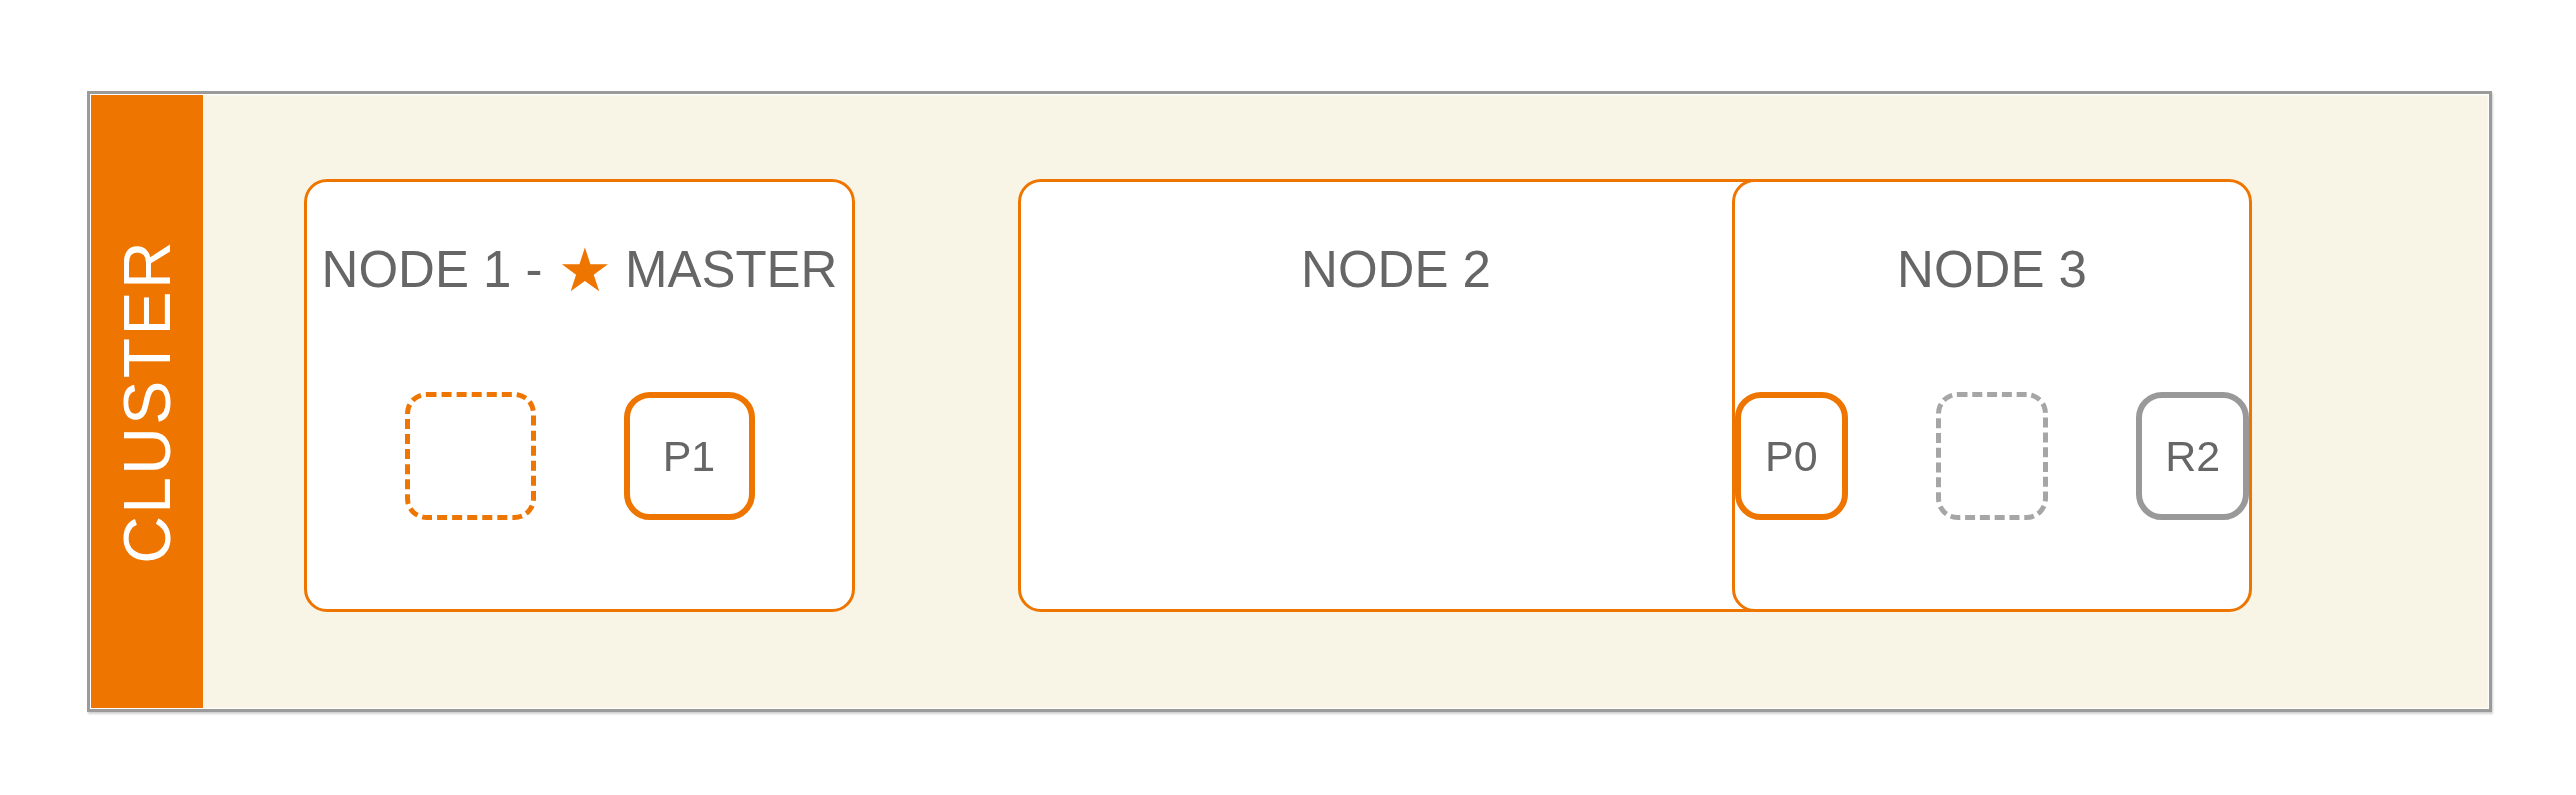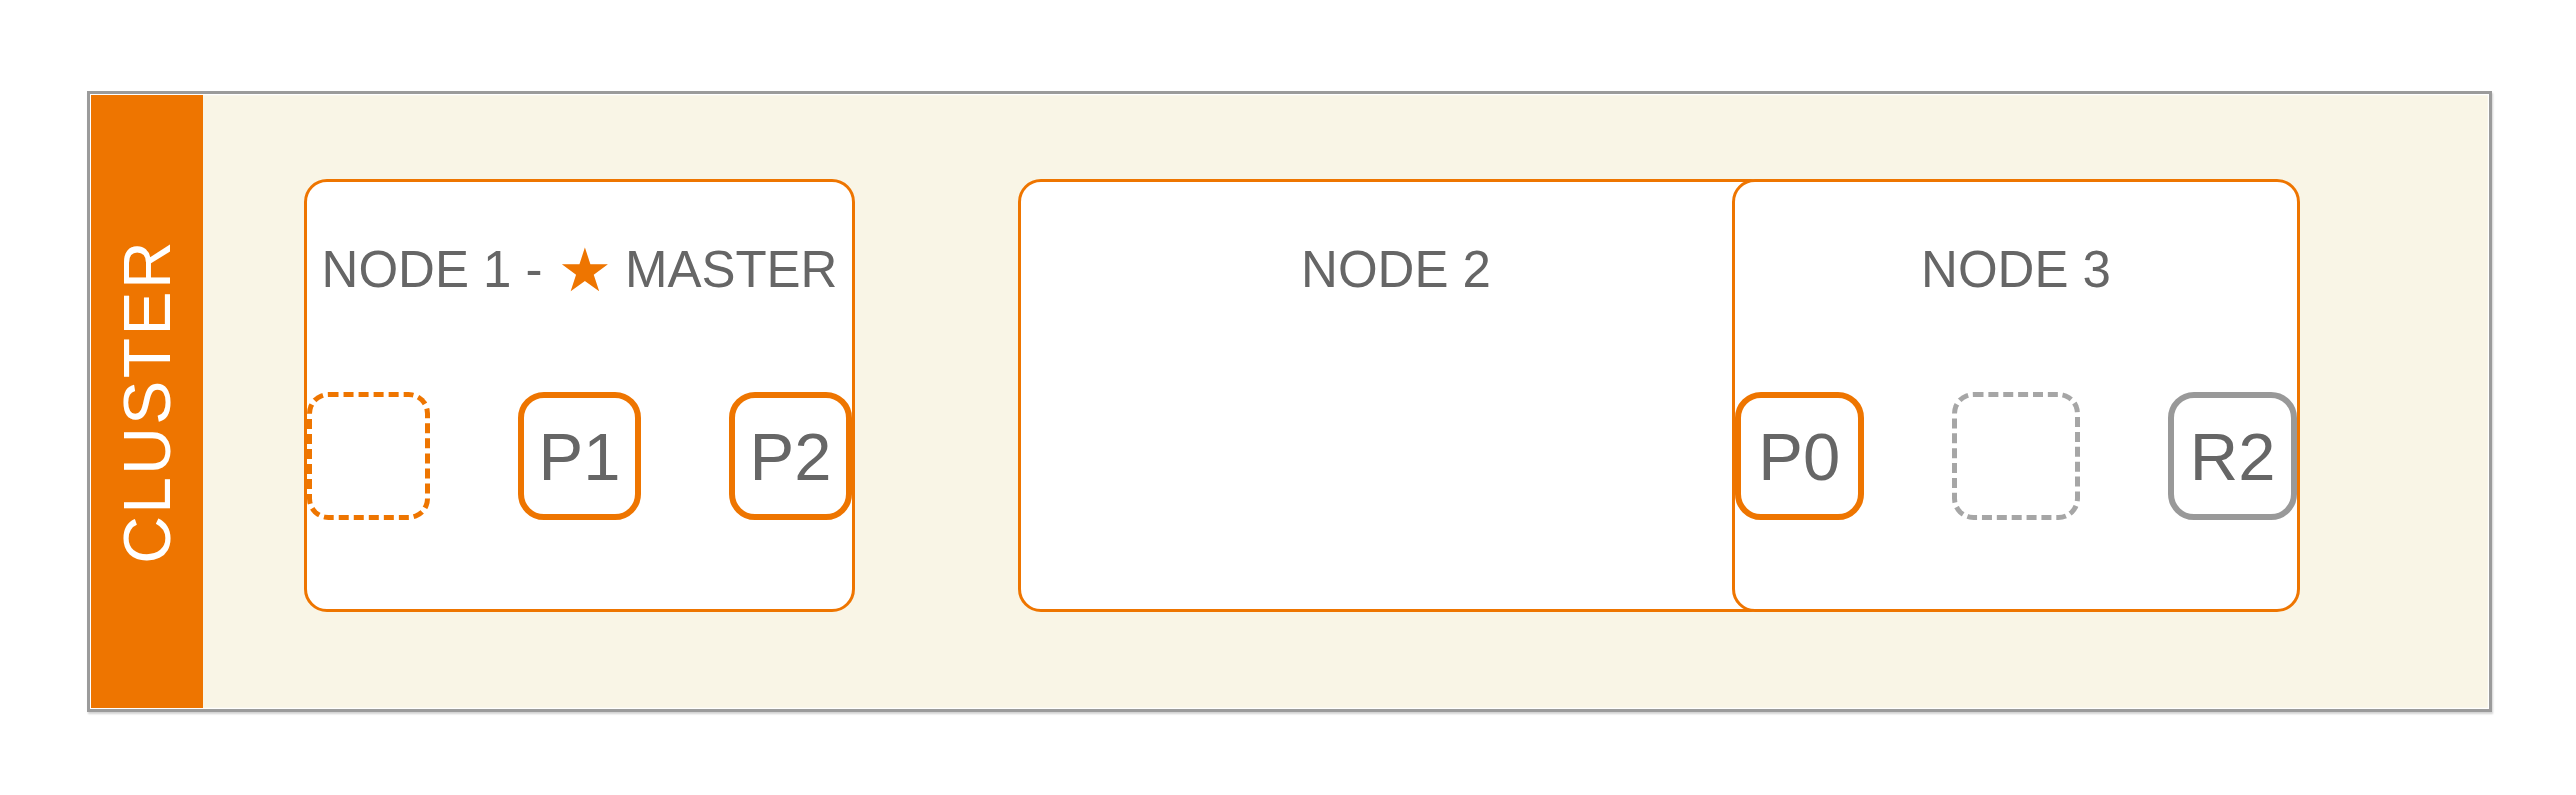--- a/index.html
+++ b/index.html
@@ -43,21 +43,21 @@
 
   
   .node{
     position:absolute;top:85px;height:433px;
     background:var(--node-bg);
     border:3px solid var(--accent);
     border-radius:23px;
   }
   .node-1{left:214px;width:551px;}
   .node-2{left:928px;width:756px;}
-  .node-3{left:1642px;width:568px;}
+  .node-3{left:1642px;width:520px;}
 
   .node-title{
     position:absolute;top:58px;left:0;right:0;
     text-align:center;
     font-size:51px;line-height:60px;
     color:var(--text-gray);
     letter-spacing:0px;
     white-space:nowrap;
   }
   .master-star{
@@ -73,21 +73,21 @@
     position:absolute;top:210px;left:0;right:0;
     display:flex;justify-content:center;gap:88px;
   }
   .shard{
     width:131px;height:128px;
     border-radius:26px;
     display:flex;align-items:center;justify-content:center;
     background:transparent;
   }
   .shard-label{
-    font-size:67px;line-height:1;color:var(--text-gray);
+    font-size:43px;line-height:1;color:var(--text-gray);
   }
   .shard.primary{border:6.6px solid var(--accent);}
   .shard.replica{border:6.6px solid var(--replica-gray);}
   .shard.empty-orange{border:5.4px dashed var(--accent);border-radius:21.5px;}
   .shard.empty-gray{border:5.4px dashed var(--empty-gray);border-radius:21.5px;}
 </style>
 </head>
 <body>
 
 <div class="page">
@@ -100,23 +100,20 @@
 
     <div class="node node-1">
       <div class="node-title">
         <span>NODE 1 -</span><span class="master-star">★</span><span>MASTER</span>
       </div>
       <div class="shard-row">
         <div class="shard empty-orange"></div>
         <div class="shard primary">
           <span class="shard-label">P1</span>
         </div>
-        <div class="shard primary">
-          <span class="shard-label">P2</span>
-        </div>
       </div>
     </div>
 
     <div class="node node-2">
       <div class="node-title">NODE 2</div>
     </div>
 
     <div class="node node-3">
       <div class="node-title">NODE 3</div>
       <div class="shard-row">

